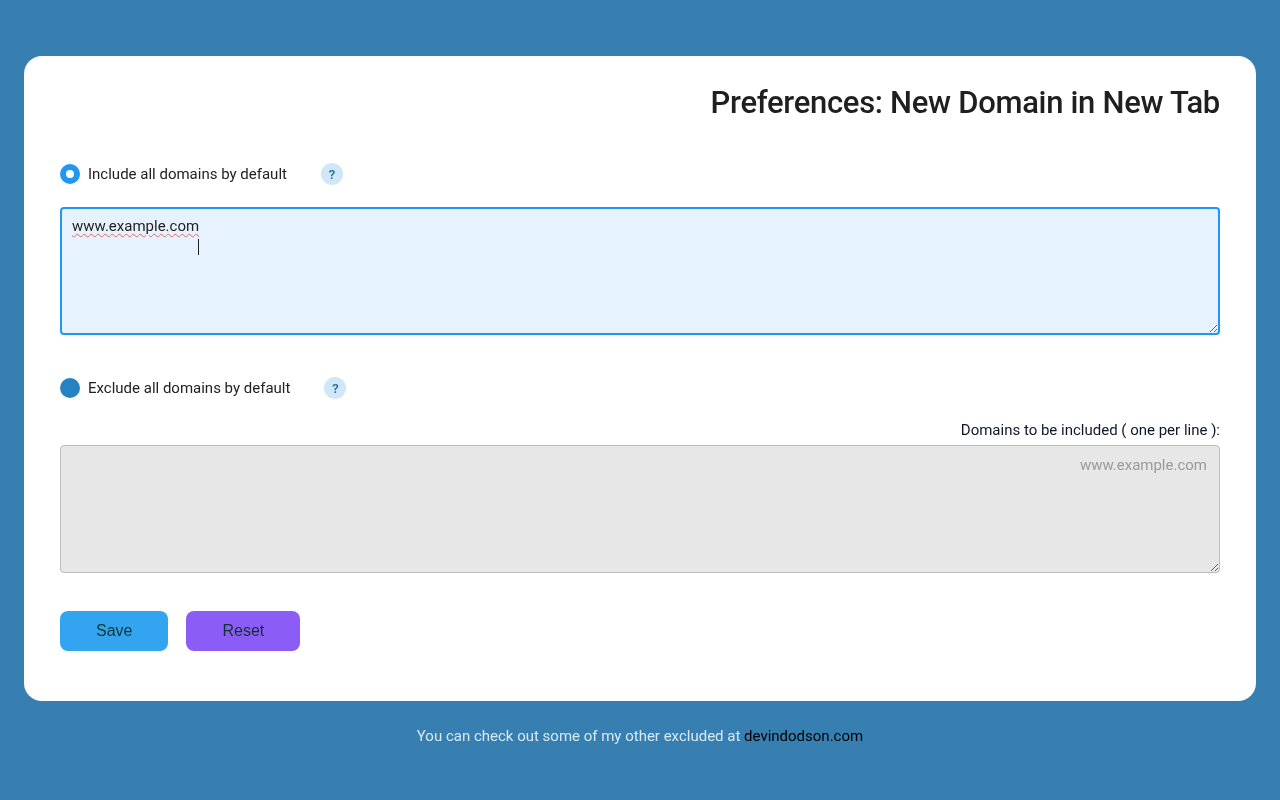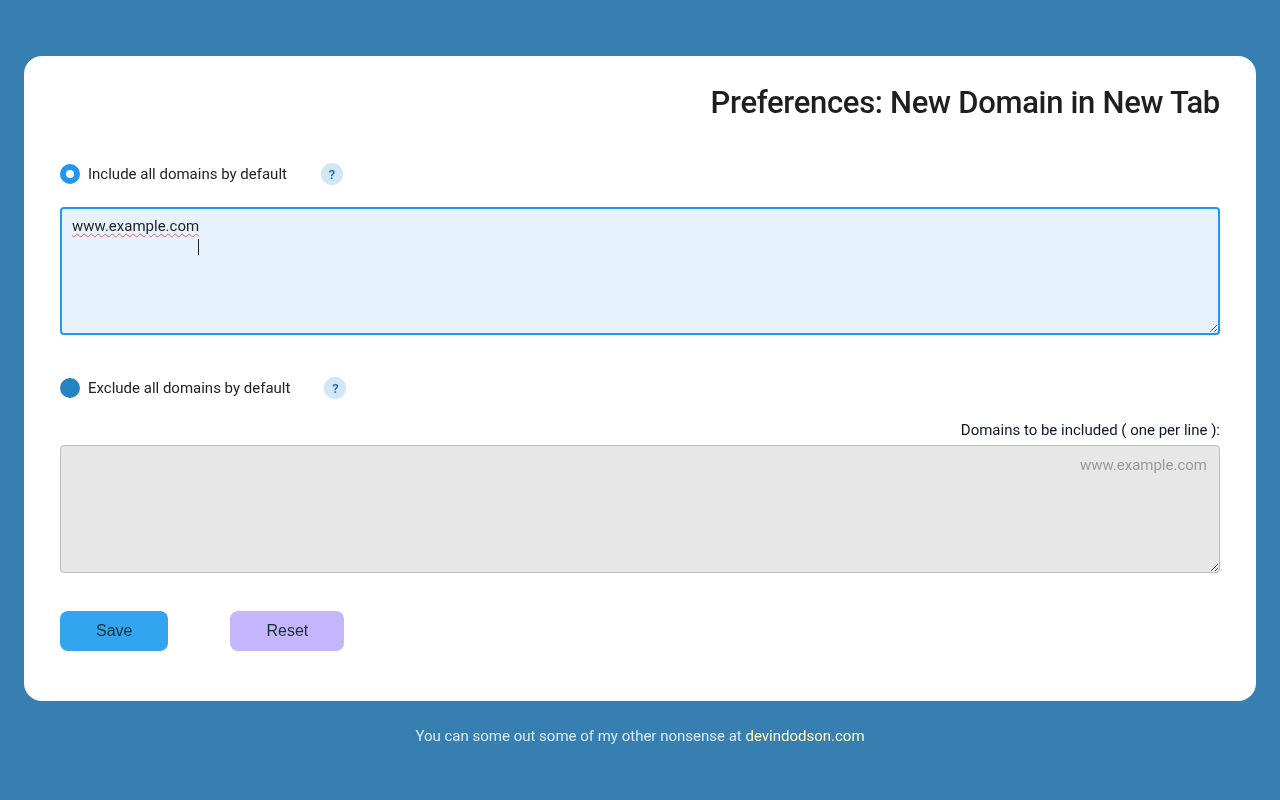--- a/index.html
+++ b/index.html
@@ -120,31 +120,30 @@
     border-radius: 8px;
     font-size: 16px;
     font-weight: 400;
     cursor: pointer;
     color: #133;
   }
   .btn.primary {
     background: #33a5f0;
   }
   .btn.secondary {
-    background: #c4b5fd;
-    margin-left: 44px;
+    background: #8b5cf6;
   }
   .footer {
     text-align: center;
     color: #d9e9f3;
     font-size: 15px;
     margin-top: 26px;
   }
   .footer a {
-    color: #fef9c3;
+    color: #000000;
     text-decoration: none;
   }
   .ta-wrap {
     position: relative;
   }
   .ta-overlay {
     position: absolute;
     top: 10px;
     left: 12px;
     font-size: 15px;
@@ -190,14 +189,14 @@
   <div class="field-label disabled">Domains to be included ( one per line ):</div>
   <textarea class="disabled" readonly="" placeholder="www.example.com" style=""></textarea>
 
   <div class="buttons">
     <button class="btn primary">Save</button>
     <button class="btn secondary">Reset</button>
   </div>
 </div>
 
 <div class="footer">
-  <span>You can some out some of my other nonsense at </span><a href="#">devindodson.com</a>
+  <span>You can check out some of my other excluded at </span><a href="#">devindodson.com</a>
 </div>
 
 </body></html>

